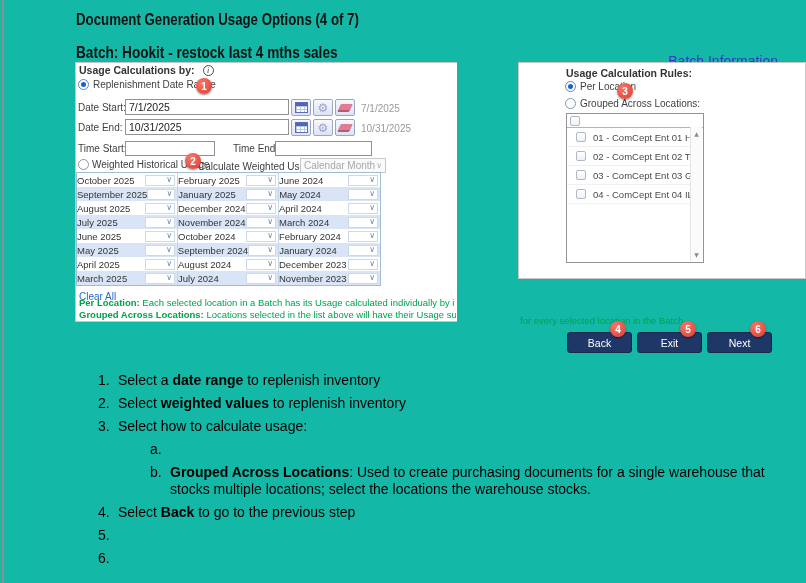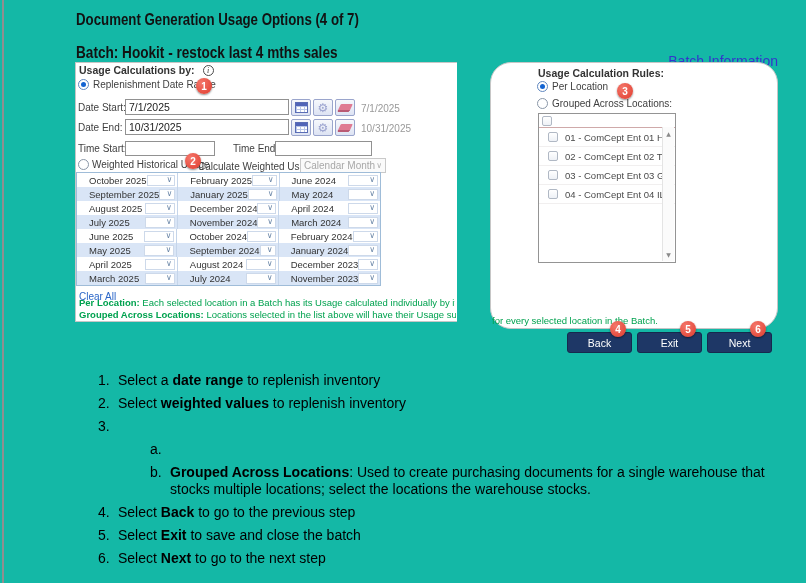--- a/index.html
+++ b/index.html
@@ -9,21 +9,21 @@
   
   #edge-line{left:2px;top:0;width:2px;height:583px;background:#8f8f8f;}
   
   .doc-title{font-size:17px;font-weight:bold;color:#121212;white-space:nowrap;transform-origin:left top;}
   #title1{left:76px;top:10px;transform:scaleX(.78);}
   #title2{left:76px;top:43px;transform:scaleX(.80);}
   #batch-info{top:53px;right:28px;font-size:14px;color:#3434cc;text-decoration:none;cursor:pointer;}
   
   .panel{background:#fff;border:1px solid #c6c6c6;box-sizing:border-box;}
   #left-panel{left:75px;top:62px;width:382px;height:260px;border-right:none;}
-  #right-panel{left:490px;top:62px;width:288px;height:267px;border-radius:21px;}
+  #right-panel{left:518px;top:62px;width:288px;height:217px;}
   .flabel{font-size:10px;color:#3f3f3f;white-space:nowrap;}
   .fbold{font-size:10.5px;font-weight:bold;color:#333;white-space:nowrap;}
   
   .radio{display:inline-block;width:11px;height:11px;border-radius:50%;border:1px solid #8a97a8;background:#fff;box-sizing:border-box;position:relative;vertical-align:middle;}
   .radio.sel{border-color:#5f87c0;}
   .radio.sel::after{content:"";position:absolute;left:2px;top:2px;width:5px;height:5px;border-radius:50%;background:#1464d2;}
   
   .info-i{display:inline-flex;align-items:center;justify-content:center;width:11px;height:11px;border:1px solid #4a4a4a;border-radius:50%;font:italic 8px "Liberation Serif",serif;color:#333;box-sizing:border-box;}
   
   .tin{position:absolute;border:1px solid #919191;background:#fff;font:10.5px "Liberation Sans",sans-serif;color:#222;padding:0 3px;box-sizing:border-box;}
@@ -37,21 +37,21 @@
   .gear-glyph{font:12px "DejaVu Sans",sans-serif;color:#9aa2cf;line-height:1;}
   .eraser-glyph{width:12px;height:6px;background:#df7b93;border-bottom:2px solid #b95a74;transform:skewX(-25deg);border-radius:1px;}
   
   .dd-disabled{position:absolute;border:1px solid #c9c9c9;background:#fafafa;color:#a8a8a8;font-size:10px;display:flex;align-items:center;justify-content:space-between;padding:0 3px;box-sizing:border-box;}
   .chev{font:8px "DejaVu Sans",sans-serif;color:#6b87a8;line-height:1;}
   .chev.gray{color:#b0b0b0;}
   
   #month-grid{left:0px;top:109px;width:305px;border:1px solid #9fbcd8;box-sizing:border-box;}
   .mrow{display:flex;height:14px;background:#fff;}
   .mrow.alt{background:#d9e5f6;}
-  .mcell{width:101.3px;display:flex;align-items:center;justify-content:space-between;border-right:1px solid #c5d5ea;box-sizing:border-box;padding-left:12px;}
+  .mcell{width:101.3px;display:flex;align-items:center;justify-content:space-between;border-right:1px solid #c5d5ea;box-sizing:border-box;padding-left:0;}
   .mcell:last-child{border-right:none;}
   .mlabel{font-size:9.5px;color:#333;white-space:nowrap;}
   .dd{width:30px;height:11px;background:#fff;border:1px solid #cdd9ea;display:flex;align-items:center;justify-content:flex-end;padding-right:2px;margin-right:2px;box-sizing:border-box;cursor:pointer;}
   .link{color:#2a66c8;font-size:10px;cursor:pointer;text-decoration:none;white-space:nowrap;}
   .gnote{font-size:9.5px;color:#00a24f;white-space:nowrap;}
   .gnote b{font-weight:bold;}
   
   #loc-listbox{left:47px;top:50px;width:138px;height:150px;border:1px solid #949494;background:#fff;box-sizing:border-box;}
   .lb-header{height:13px;border-bottom:1px solid #cfa9a9;display:flex;align-items:center;padding-left:3px;}
   .cb{display:inline-block;width:10px;height:10px;border:1px solid #b0b8c4;border-radius:2px;background:linear-gradient(#fff,#eef1f6);box-sizing:border-box;}
@@ -364,34 +364,33 @@
       <div class="instr">
         <span class="mk">1.</span>
         <span><span>Select a </span><b>date range</b><span> to replenish inventory</span></span>
       </div>
       <div class="instr">
         <span class="mk">2.</span>
         <span><span>Select </span><b>weighted values</b><span> to replenish inventory</span></span>
       </div>
       <div class="instr">
         <span class="mk">3.</span>
+        <span><span>Select how to calculate usage:</span></span>
       </div>
       <div class="instr sub">
         <span class="mk">a.</span>
       </div>
       <div class="instr sub">
         <span class="mk">b.</span>
         <span><b>Grouped Across Locations</b><span>: Used to create purchasing documents for a single warehouse that stocks multiple locations; select the locations the warehouse stocks.</span></span>
       </div>
       <div class="instr">
         <span class="mk">4.</span>
         <span><span>Select </span><b>Back</b><span> to go to the previous step</span></span>
       </div>
       <div class="instr">
         <span class="mk">5.</span>
-        <span><span>Select </span><b>Exit</b><span> to save and close the batch</span></span>
       </div>
       <div class="instr">
         <span class="mk">6.</span>
-        <span><span>Select </span><b>Next</b><span> to go to the next step</span></span>
       </div>
     </div>
 </div>
 
 </body></html>

